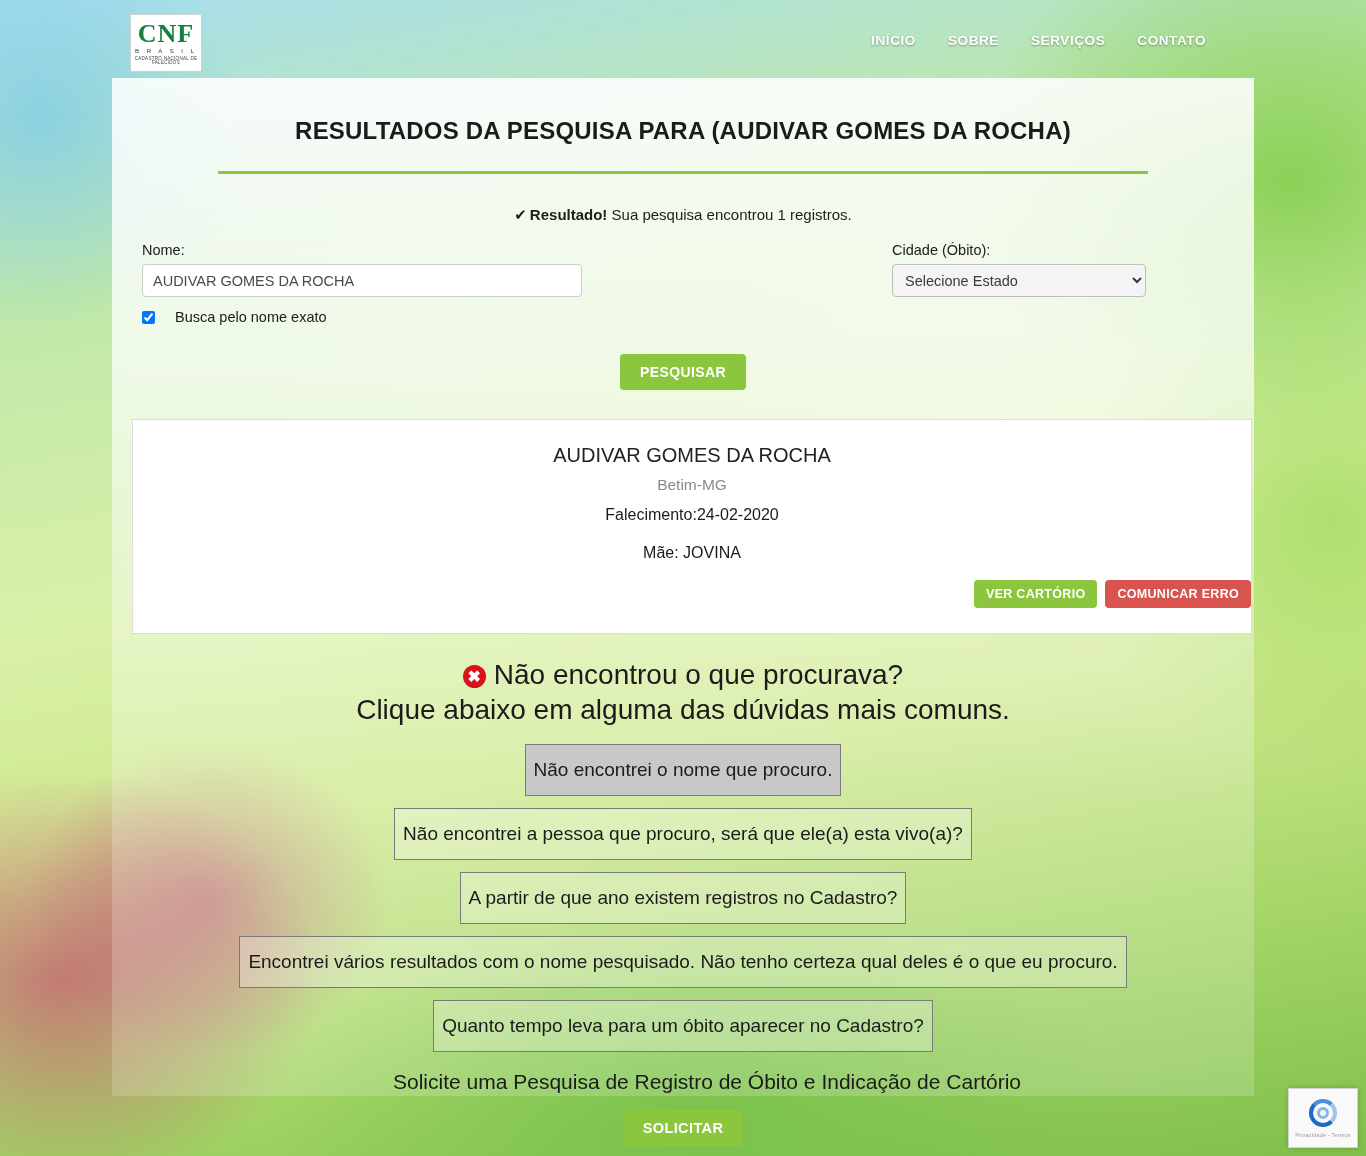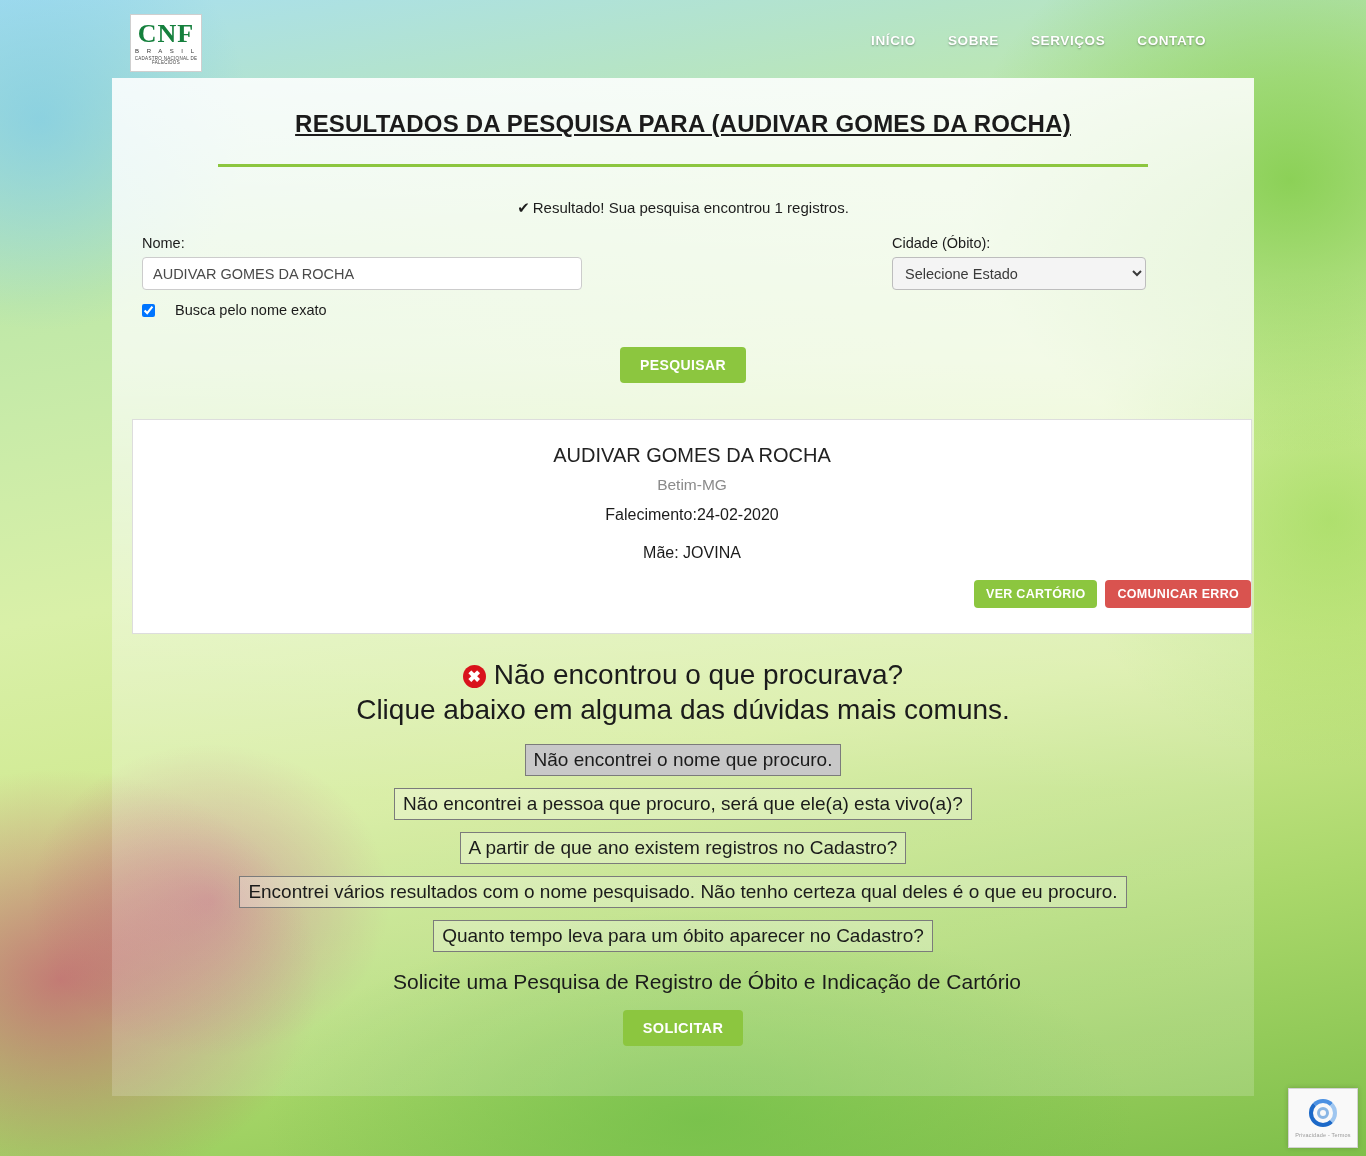--- a/index.html
+++ b/index.html
@@ -87,48 +87,47 @@
   .panel {
     position: absolute;
     left: 112px;
     top: 78px;
     width: 1142px;
     height: 1018px;
     background: linear-gradient(180deg, rgba(255,255,255,0.88) 0%, rgba(255,255,255,0.72) 28%, rgba(255,255,255,0.38) 52%, rgba(255,255,255,0.22) 70%, rgba(255,255,255,0.18) 100%);
   }
 
   .page-title {
-    margin: 0;
+    margin: 7px;
     padding-top: 32px;
     text-align: center;
     font-size: 24px;
     font-weight: bold;
     color: #1b1b1b;
     letter-spacing: .2px;
-    text-decoration: underline;
   }
   .title-rule {
     width: 930px;
     height: 3px;
     background: #8cc63f;
     margin: 26px auto 0 auto;
   }
 
   .result-line {
     text-align: center;
     margin-top: 32px;
     font-size: 15px;
     color: #1d1d1d;
   }
   .result-line .chk {
     color: #1d1d1d;
     font-size: 15px;
     margin-right: 3px;
   }
-  .result-line strong { font-weight: normal; text-align: right; }
+  .result-line strong { font-weight: bold; text-align: right; }
 
   
   .form-row {
     position: relative;
     margin-top: 18px;
     height: 96px;
   }
   .field { position: absolute; }
   .field label {
     display: block;
@@ -259,21 +258,21 @@
     color: #1b1b1b;
     font-weight: normal;
     margin: 2px 0 0 0;
     line-height: 1.18;
   }
   .faq-list { margin-top: 18px; }
   .faq-item {
     display: inline-block;
     border: 1px solid #7b7b7b;
     background: rgba(255,255,255,0.28);
-    padding: 4px 8px;
+    padding: 14px 8px;
     font-size: 19px;
     color: #1b1b1b;
     margin-bottom: 12px;
     cursor: pointer;
   }
   .faq-item.highlight { background: #c8c8c8; }
   .faq-solicite {
     font-size: 21px;
     color: #1b1b1b;
     margin-top: 6px;

